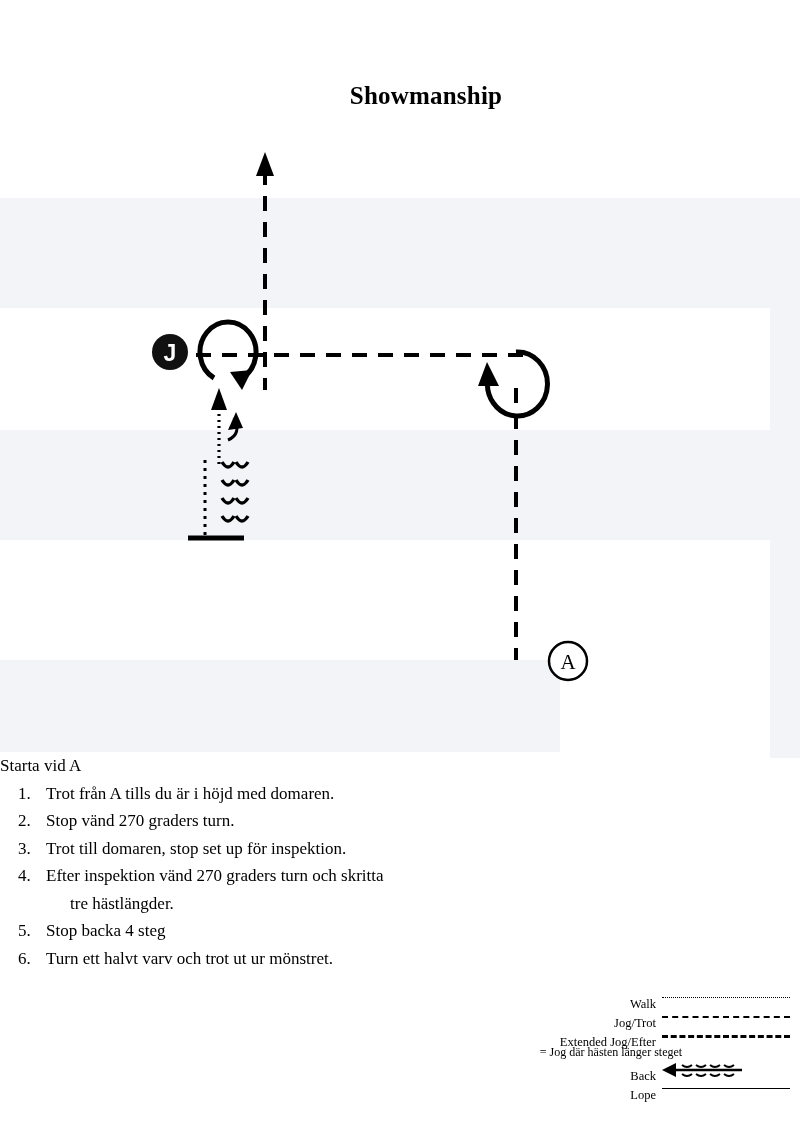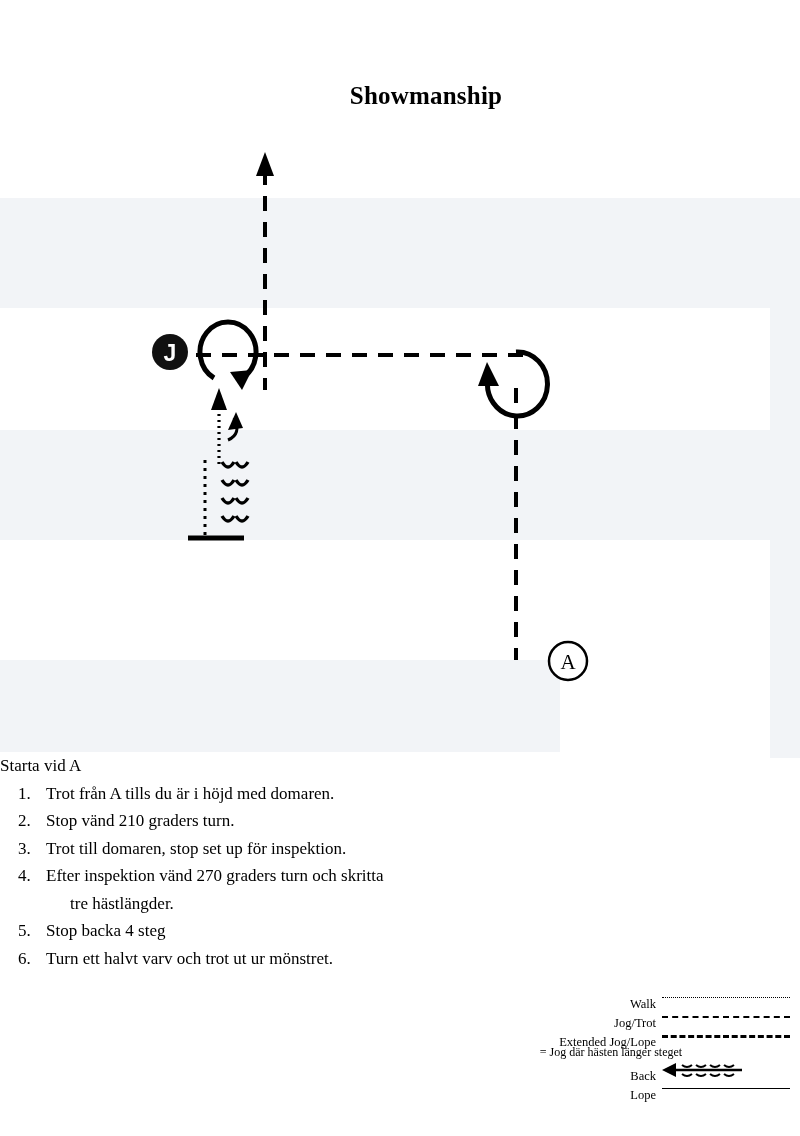--- a/index.html
+++ b/index.html
@@ -209,21 +209,21 @@
 
   <div id="instructions">
     <div class="start-line">Starta vid A</div>
     <ol>
       <li>
         <span class="num">1.</span>
         <span>Trot från A tills du är i höjd med domaren.</span>
       </li>
       <li>
         <span class="num">2.</span>
-        <span>Stop vänd 210 graders turn.</span>
+        <span>Stop vänd 270 graders turn.</span>
       </li>
       <li>
         <span class="num">3.</span>
         <span>Trot till domaren, stop set up för inspektion.</span>
       </li>
       <li>
         <span class="num">4.</span>
         <span>Efter inspektion vänd 270 graders turn och skritta</span>
         <span class="cont">tre hästlängder.</span>
       </li>
@@ -245,21 +245,21 @@
           <div class="line l-walk"></div>
         </div>
     </div>
     <div class="row">
       <div class="lbl">Jog/Trot</div>
       <div class="sample">
           <div class="line l-jog"></div>
         </div>
     </div>
     <div class="row">
-      <div class="lbl">Extended Jog/Lope</div>
+      <div class="lbl">Extended Jog/Efter</div>
       <div class="sample">
           <div class="line l-ext"></div>
         </div>
     </div>
     <div class="note">= Jog där hästen länger steget</div>
     <div class="row">
       <div class="lbl">Back</div>
       <div class="sample back-sample">
         <svg width="128" height="18" viewBox="0 0 128 18" xmlns="http://www.w3.org/2000/svg">
           <polygon points="0,9 14,2 14,16" fill="#000"></polygon>

